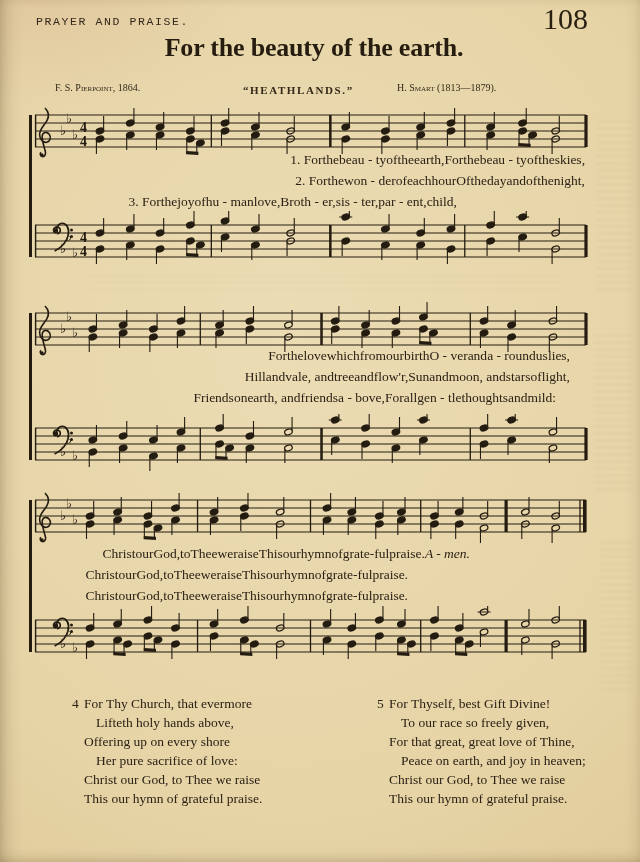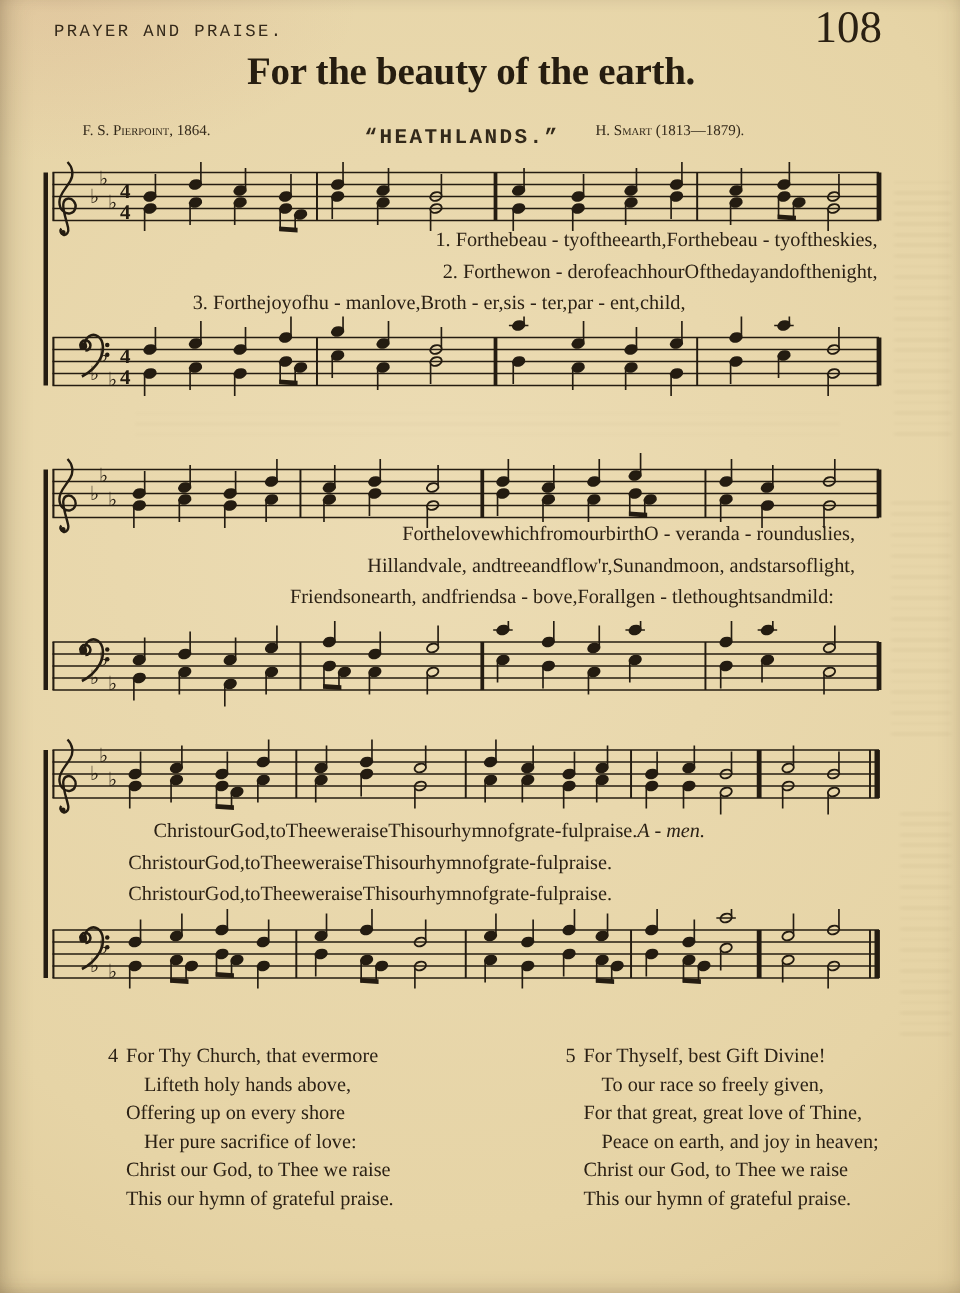--- a/index.html
+++ b/index.html
@@ -10,21 +10,21 @@
       radial-gradient(45% 18% at 6% 0%, rgba(195,125,112,.14), transparent 70%),
       radial-gradient(120% 100% at 45% 40%, #ecdcb4 0%, #e6d4a6 55%, #ddc795 85%, #d3bc83 100%);
     box-shadow:inset 14px 0 22px -16px rgba(60,40,15,.45), inset -8px 0 18px -12px rgba(60,40,15,.25), inset 0 -10px 18px -14px rgba(60,40,15,.3);
   }
   .running-head{position:absolute;left:36px;top:15px;font-size:11.5px;letter-spacing:1.6px;color:#34291a;font-family:Liberation Mono, monospace;}
   .page-number{position:absolute;left:543px;top:2px;font-size:30px;color:#2a2012;}
   .title{position:absolute;left:0;top:33px;width:628px;margin:0;text-align:center;
          font-size:26px;font-weight:bold;letter-spacing:-.2px;color:#261d10;}
   .attr{position:absolute;top:82px;font-size:10px;color:#33291a;font-variant:small-caps;}
   .attr.author{left:55px;}
-  .attr.tune{left:243px;font-variant:normal;font-size:14px;letter-spacing:1.6px;font-weight:bold;top:84px;font-family:Liberation Mono, monospace;}
+  .attr.tune{left:243px;font-variant:normal;font-size:11px;letter-spacing:1.6px;font-weight:bold;top:84px;}
   .attr.composer{left:397px;text-align:right;}
   .system{position:absolute;left:0;width:640px;}
   .s1{top:101px;} .s2{top:299px;} .s3{top:486px;}
   .staffsvg{position:absolute;left:0;top:0;width:640px;height:64px;}
   .staffsvg.bass1{top:110px;} .staffsvg.bass2{top:115px;} .staffsvg.bass3{top:120px;}
   .lyrics{position:absolute;left:0;width:640px;}
   .ly1{top:51px;} .ly2{top:49px;} .ly3{top:60px;}
   .lyricrow{display:flex;justify-content:flex-end;height:21px;font-size:13.5px;white-space:nowrap;color:#2b2115;}
   .it{font-style:italic;}
   .sysrule{position:absolute;left:29px;top:14px;width:2.6px;background:#241c11;}

